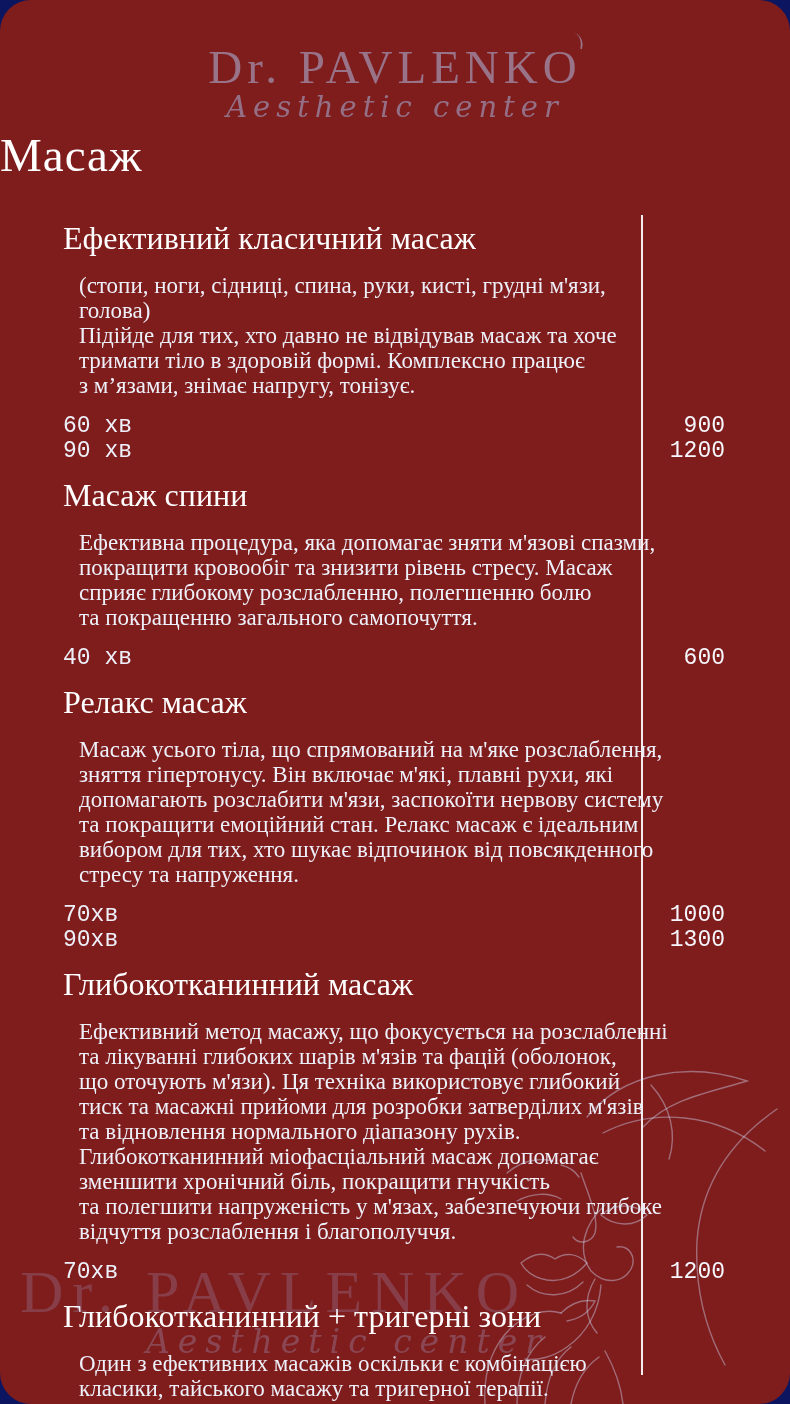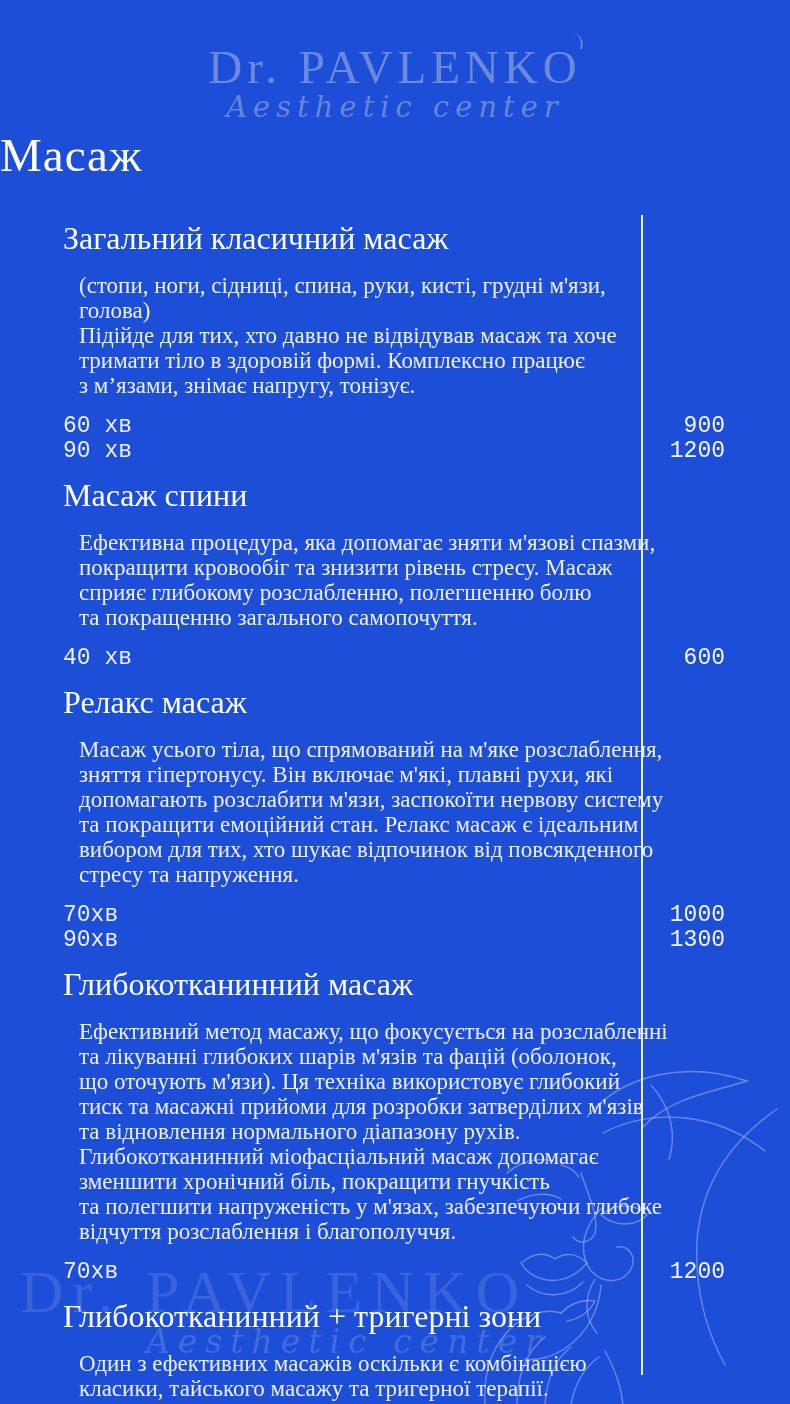--- a/index.html
+++ b/index.html
@@ -1,22 +1,23 @@
 <!DOCTYPE html>
 <html><head>
 <meta charset="utf-8">
 <style>
   html,body{margin:0;padding:0;background:#0c1560;}
   .page{
     position:relative;
     width:790px;height:1404px;
-    background:#1d4ed8;
+    background:#7f1d1d;
     overflow:hidden;
     font-family:"Liberation Serif", serif;
     color:#ffffff;
+    border-radius:31px;
   }
   
   .brand{
     position:absolute;top:40px;left:0;width:100%;
     text-align:center;
   }
   .brand-logo{
     position:relative;display:inline-block;
     font-size:47px;letter-spacing:5px;
     color:rgba(175,186,224,0.55);
@@ -105,21 +106,21 @@
     <div class="brand-tagline">Aesthetic center</div>
   </div>
 
   <h1 class="page-title">Масаж</h1>
 
   <div class="divider"></div>
 
   <div class="menu">
 
     <div class="section">
-      <h2 class="section-heading">Загальний класичний масаж</h2>
+      <h2 class="section-heading">Ефективний класичний масаж</h2>
       <p class="section-desc">(стопи, ноги, сідниці, спина, руки, кисті, грудні м'язи,
 голова)
 Підійде для тих, хто давно не відвідував масаж та хоче
 тримати тіло в здоровій формі. Комплексно працює
 з м’язами, знімає напругу, тонізує.</p>
       <div class="item-row">
         <span class="duration">60 хв</span>
         <span class="price">900</span>
       </div>
       <div class="item-row">

